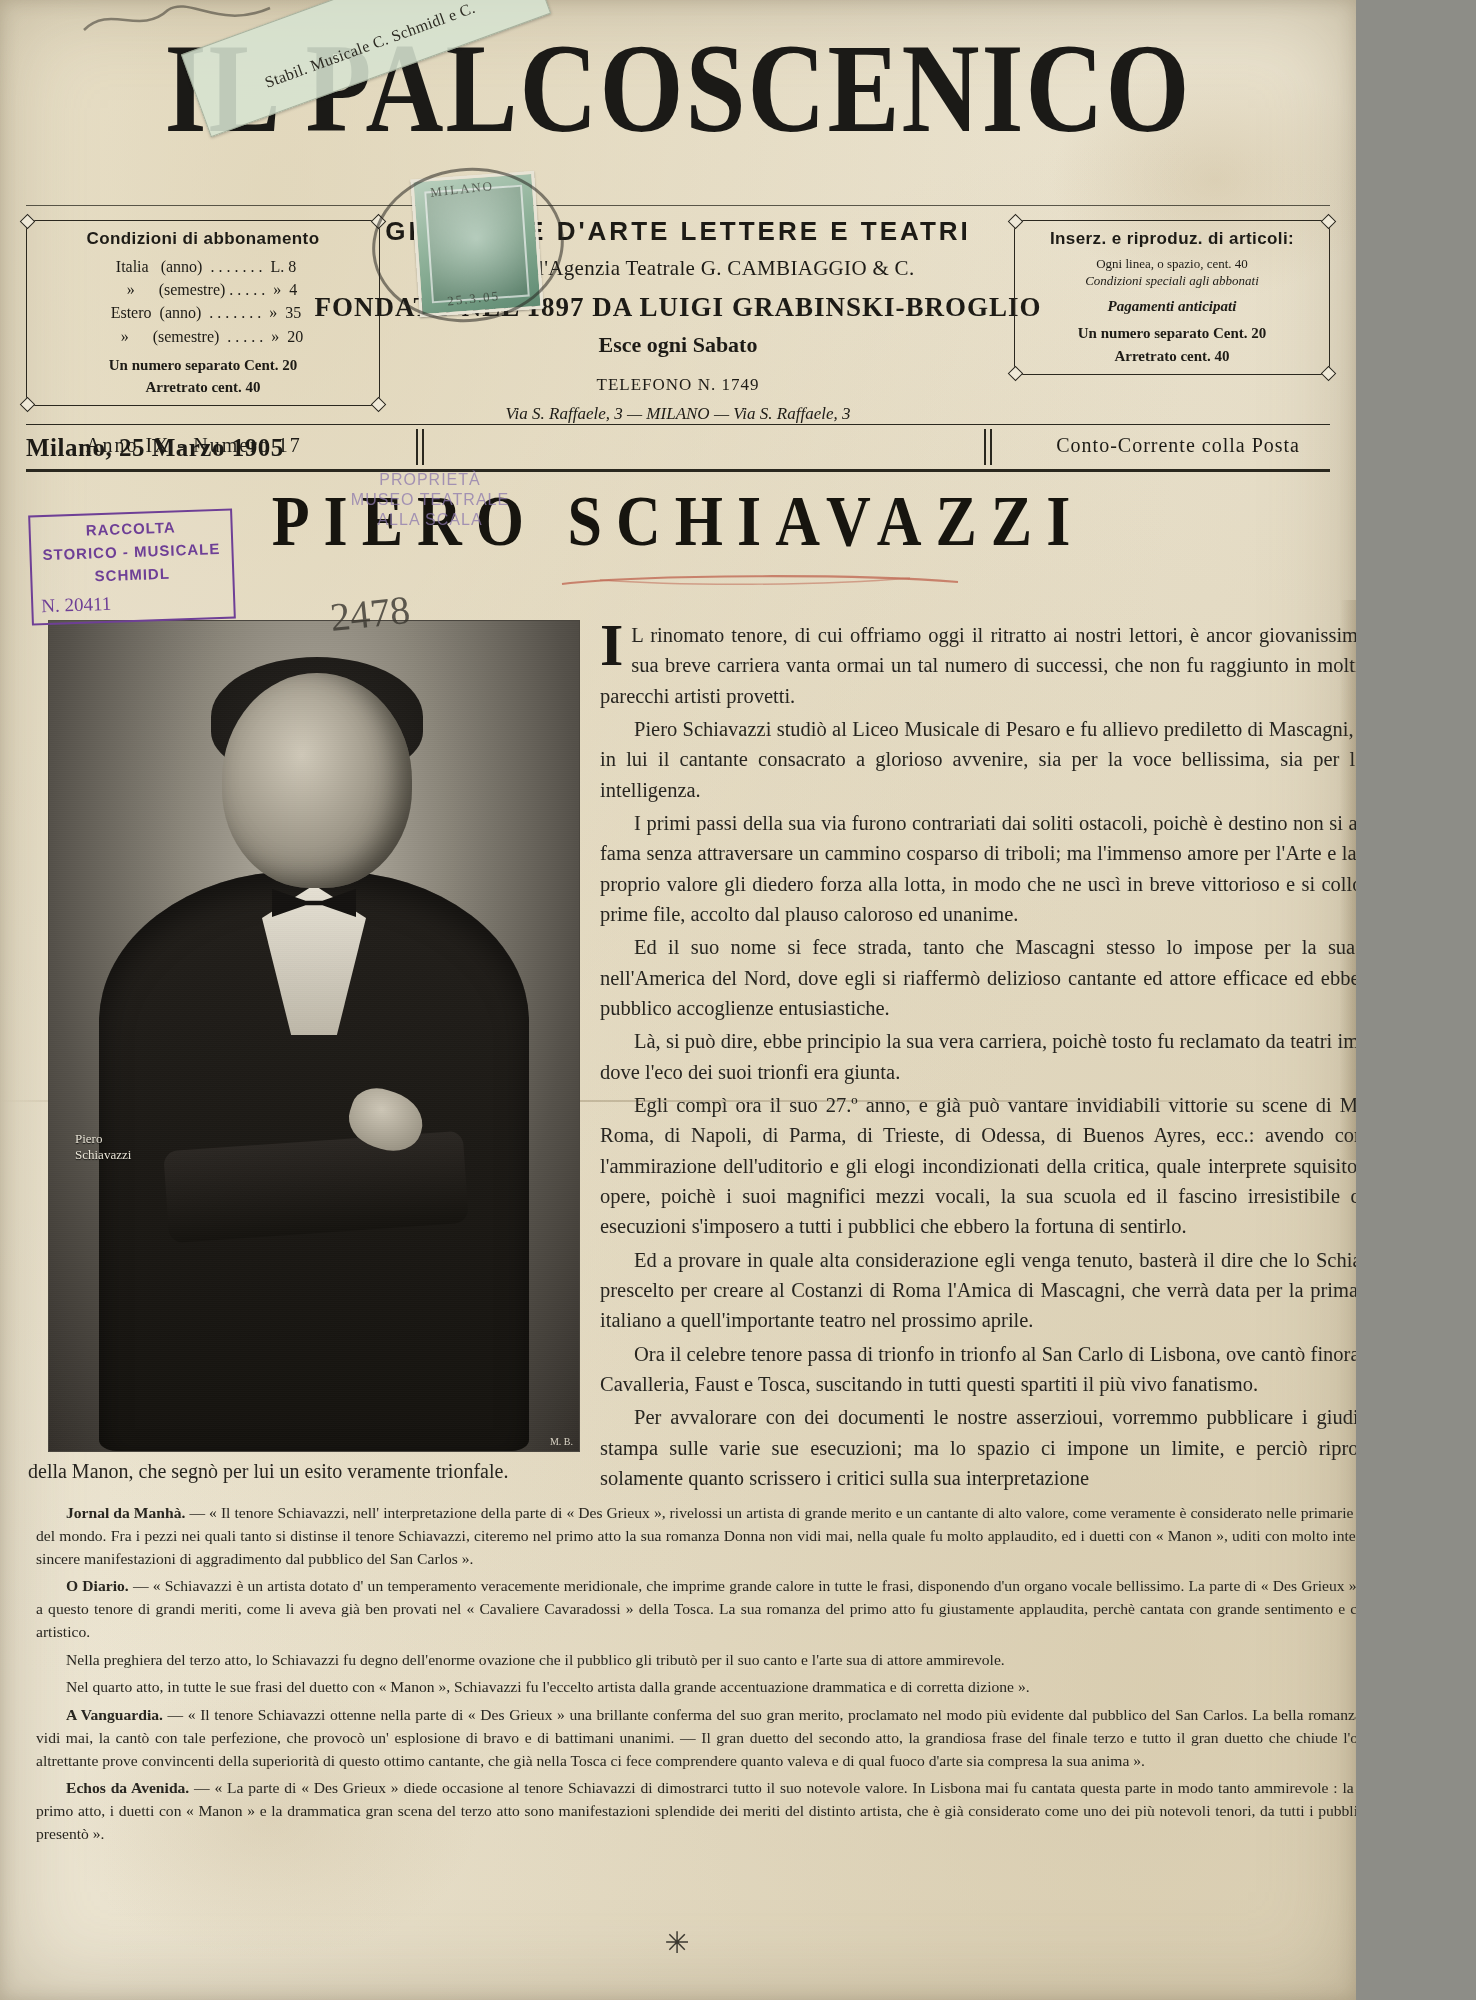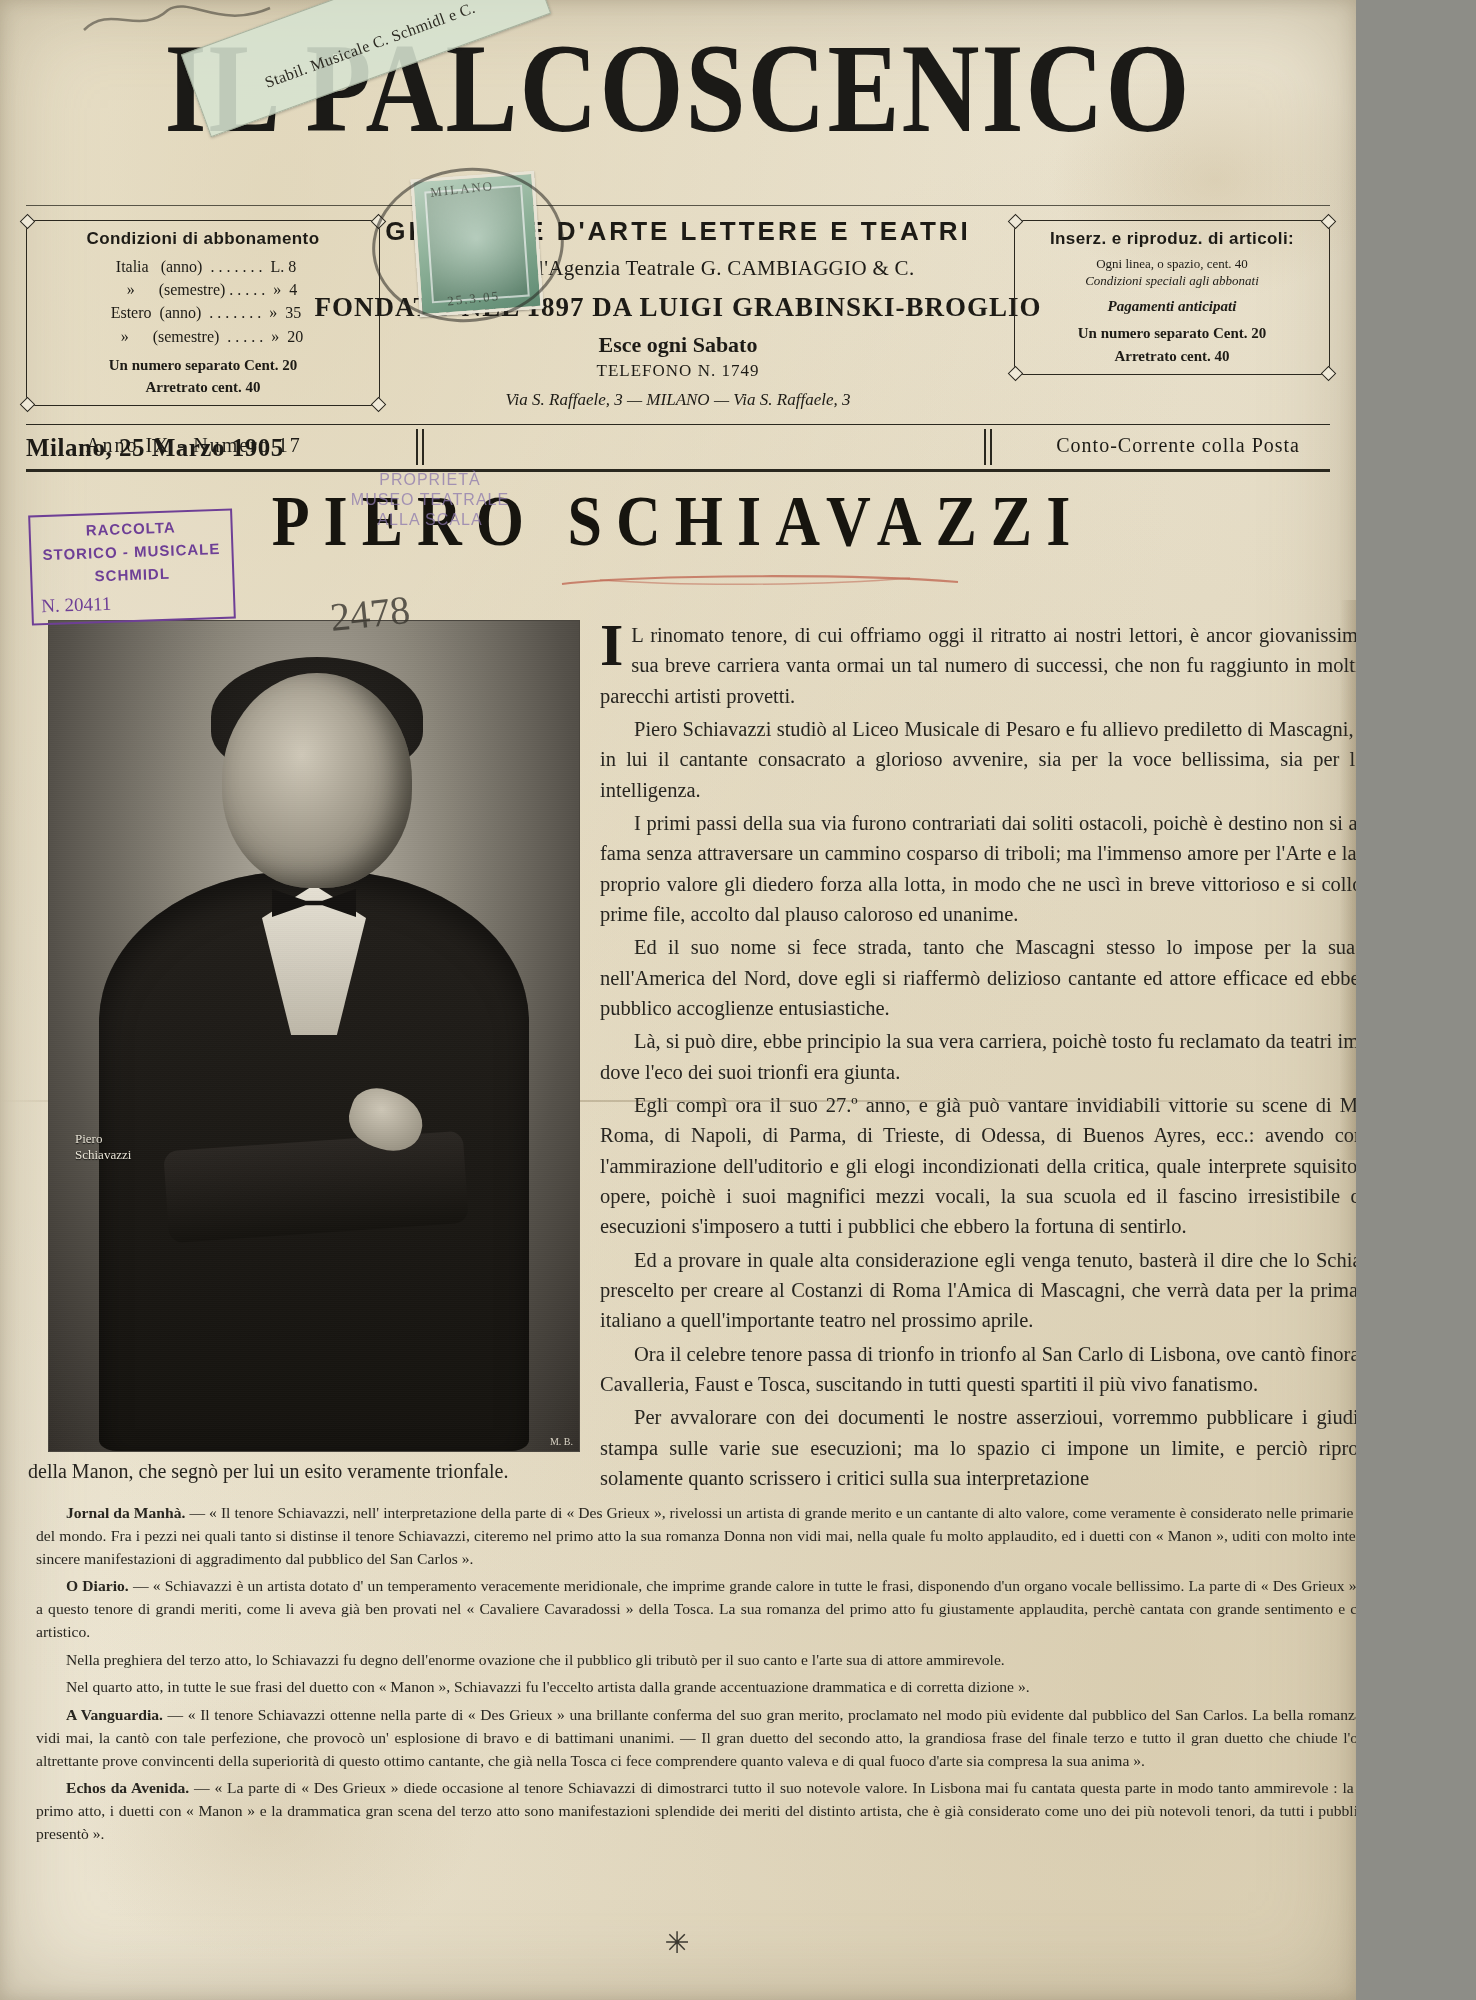--- a/index.html
+++ b/index.html
@@ -54,21 +54,21 @@
   }
   .subtitle{
     font-family:"Liberation Sans", sans-serif;
     font-weight:bold;letter-spacing:3px;font-size:26px;margin-top:6px;
   }
   .organo{font-size:21px;margin-top:9px;letter-spacing:.3px;}
   .fondato{
     font-family:"Liberation Serif", serif;font-weight:bold;font-size:27px;margin-top:11px;letter-spacing:1px;
   }
   .esce{font-weight:bold;font-size:22px;margin-top:9px;}
-  .telefono{font-size:17px;margin-top:3px;letter-spacing:1px;}
+  .telefono{font-size:17px;margin-top:17px;letter-spacing:1px;}
   .viarow{font-style:italic;font-size:17px;margin-top:9px;}
 
   .box{
     position:absolute;top:10px;border:1px solid #2b281f;padding:8px 26px;
     text-align:center;color:#1d1b16;
   }
   .box.left{left:0;width:300px;}
   .box.right{right:0;width:262px;}
   .box h4{
     margin:0 0 6px 0;font-family:"Liberation Sans", sans-serif;font-size:17px;font-weight:bold;letter-spacing:.4px;

